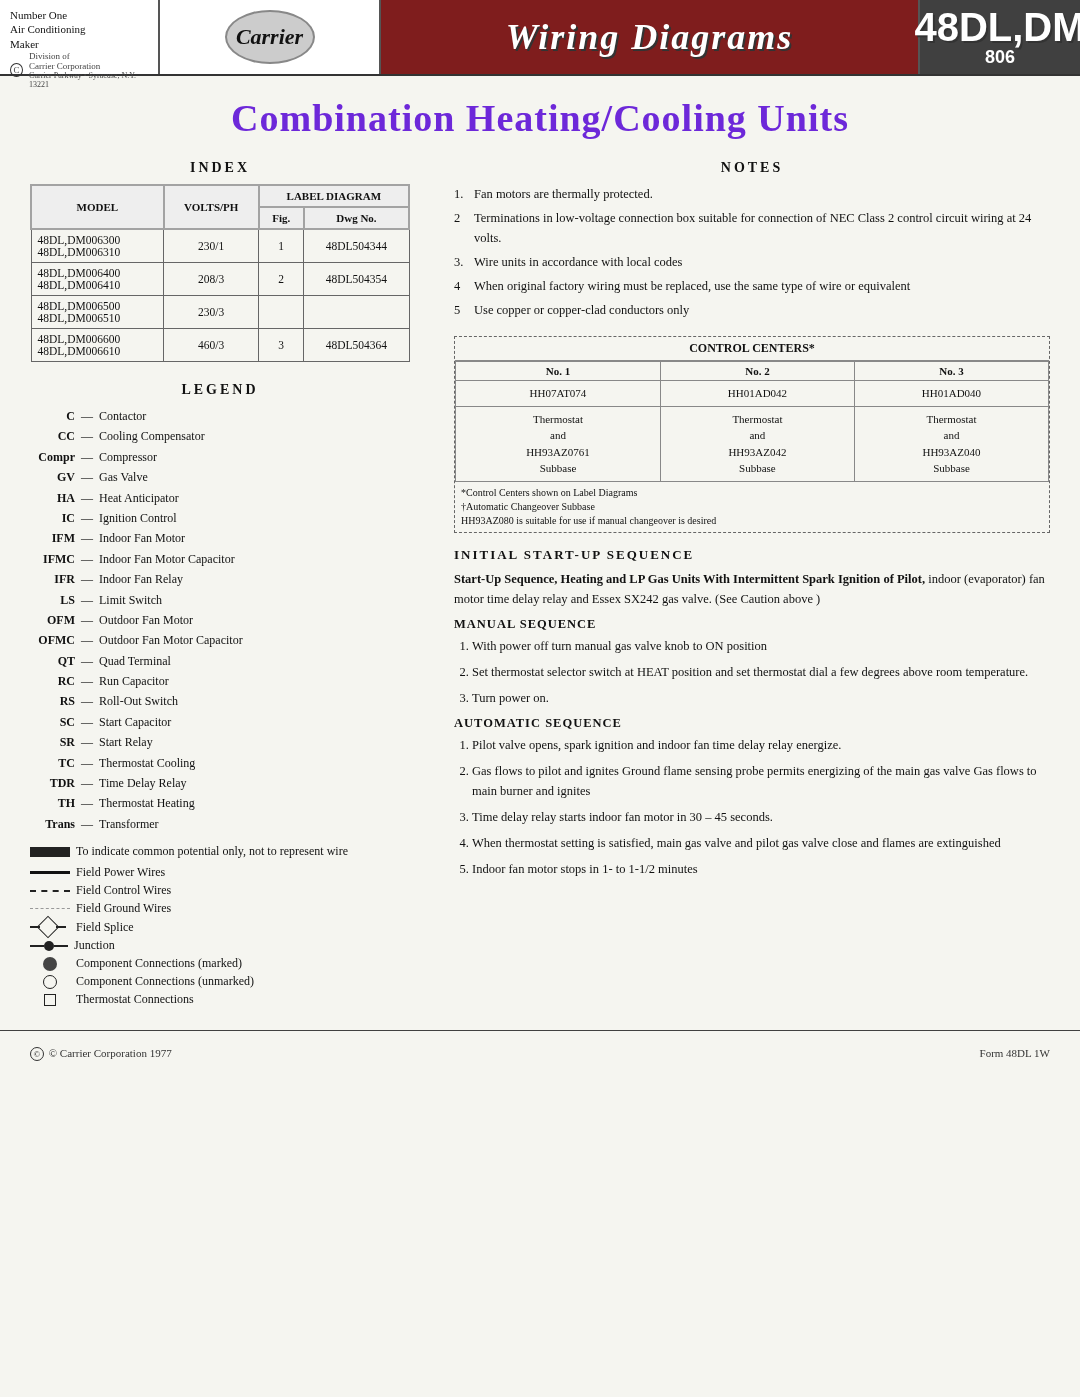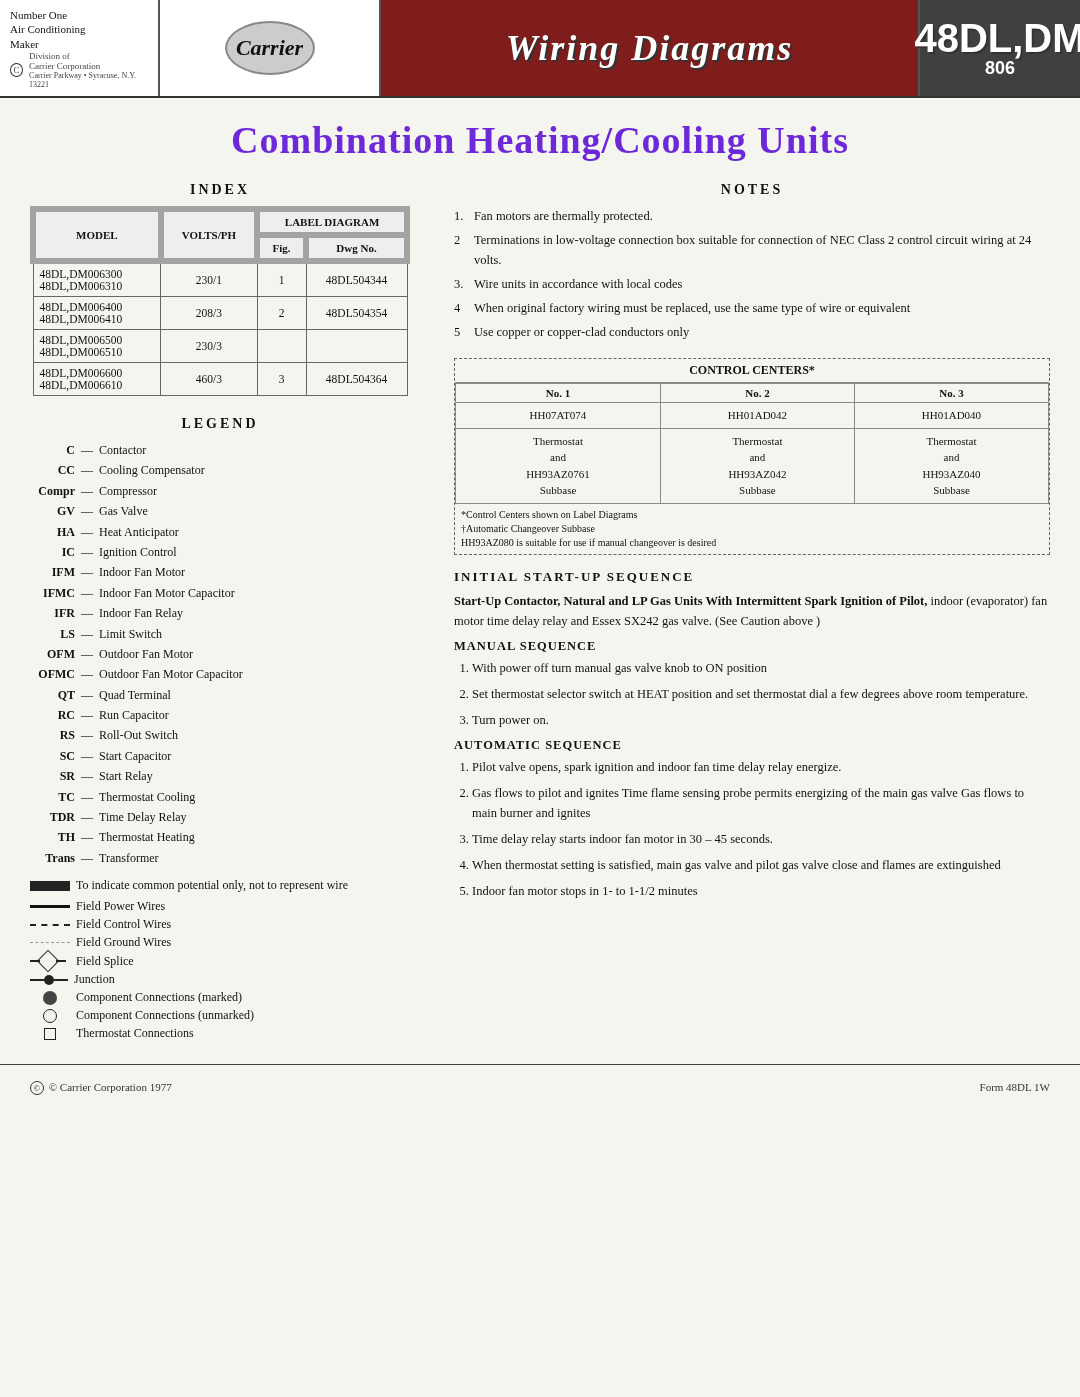--- a/index.html
+++ b/index.html
@@ -12,21 +12,21 @@
       color: #111;
       padding: 0;
     }
 
     
     .header {
       display: flex;
       align-items: stretch;
       background: #fff;
       border-bottom: 2px solid #333;
-      height: 98px;
+      height: 76px;
     }
     .header-left {
       width: 160px;
       border-right: 2px solid #555;
       padding: 8px 10px;
       display: flex;
       flex-direction: column;
       justify-content: space-between;
     }
     .header-left .number-one {
@@ -135,21 +135,21 @@
       margin-bottom: 8px;
       margin-top: 4px;
     }
     .index-table {
       width: 100%;
       border-collapse: collapse;
       font-size: 12px;
       margin-bottom: 20px;
     }
     .index-table th {
-      border: 6px solid #a3a3a3;
+      border: 2px solid #a3a3a3;
       padding: 4px 6px;
       text-align: center;
       font-weight: bold;
       font-size: 11px;
       background: #eee;
     }
     .index-table td {
       border: 1px solid #666;
       padding: 4px 6px;
       text-align: center;
@@ -647,34 +647,34 @@
       <div class="cc-note">
         <div>*Control Centers shown on Label Diagrams</div>
         <div>†Automatic Changeover Subbase</div>
         <div>HH93AZ080 is suitable for use if manual changeover is desired</div>
       </div>
     </div>
 
     <div class="startup-section">
       <div class="sub-title">INITIAL START-UP SEQUENCE</div>
       <p>
-        <strong><span>Start-Up Contactor, Natural and LP Gas Units With Intermittent Spark Ignition of Pilot,</span></strong><span> indoor (evaporator) fan motor time delay relay and Essex SX242 gas valve. (See Caution above )</span>
+        <strong><span>Start-Up Sequence, Heating and LP Gas Units With Intermittent Spark Ignition of Pilot,</span></strong><span> indoor (evaporator) fan motor time delay relay and Essex SX242 gas valve. (See Caution above )</span>
       </p>
 
       <div class="seq-title">MANUAL SEQUENCE</div>
       <ol>
         <li>With power off turn manual gas valve knob to ON position</li>
         <li>Set thermostat selector switch at HEAT position and set thermostat dial a few degrees above room temperature.</li>
         <li>Turn power on.</li>
       </ol>
 
       <div class="seq-title">AUTOMATIC SEQUENCE</div>
       <ol>
         <li>Pilot valve opens, spark ignition and indoor fan time delay relay energize.</li>
-        <li>Gas flows to pilot and ignites  Time flame sensing probe permits energizing of the main gas valve  Gas flows to main burner and ignites</li>
+        <li>Gas flows to pilot and ignites  Ground flame sensing probe permits energizing of the main gas valve  Gas flows to main burner and ignites</li>
         <li>Time delay relay starts indoor fan motor in 30 – 45 seconds.</li>
         <li>When thermostat setting is satisfied, main gas valve and pilot gas valve close and flames are extinguished</li>
         <li>Indoor fan motor stops in 1- to 1-1/2 minutes</li>
       </ol>
     </div>
   </div>
 </div>
 
 <div class="footer">
   <span>

